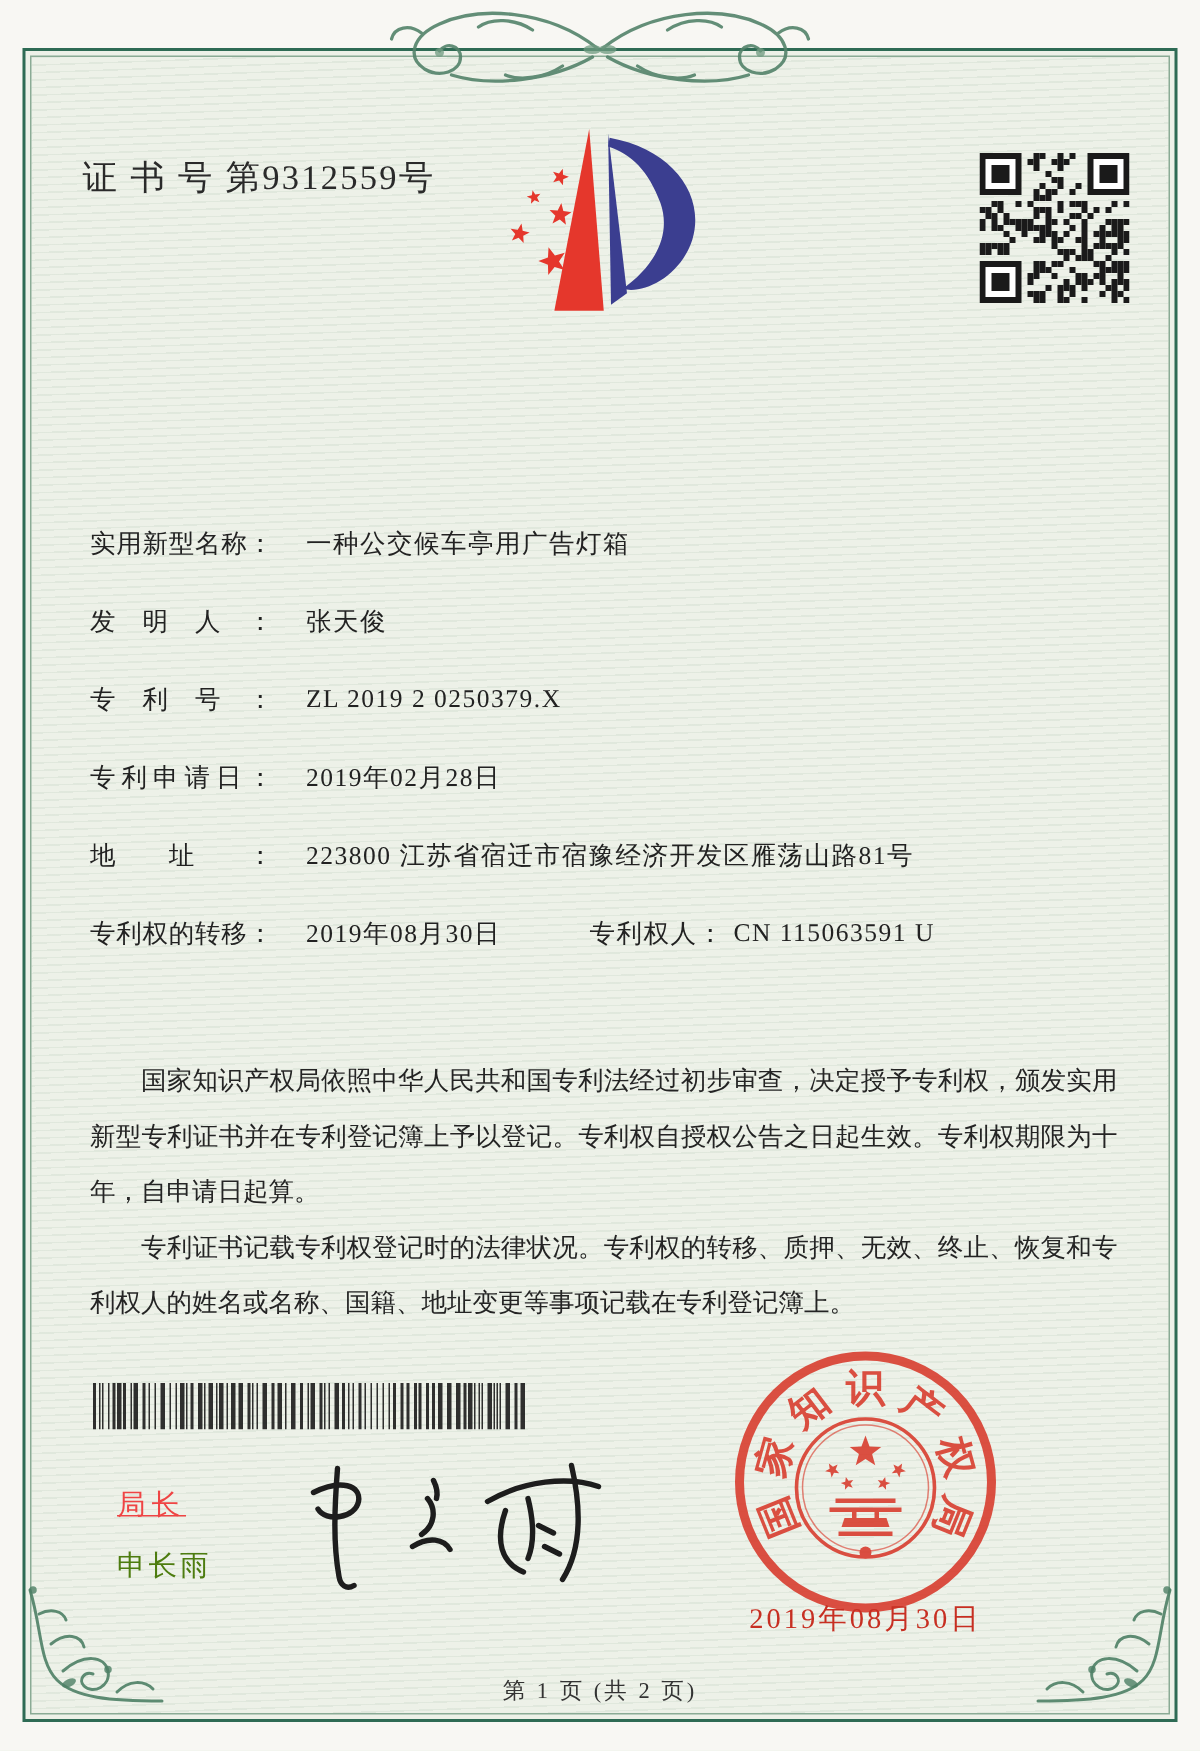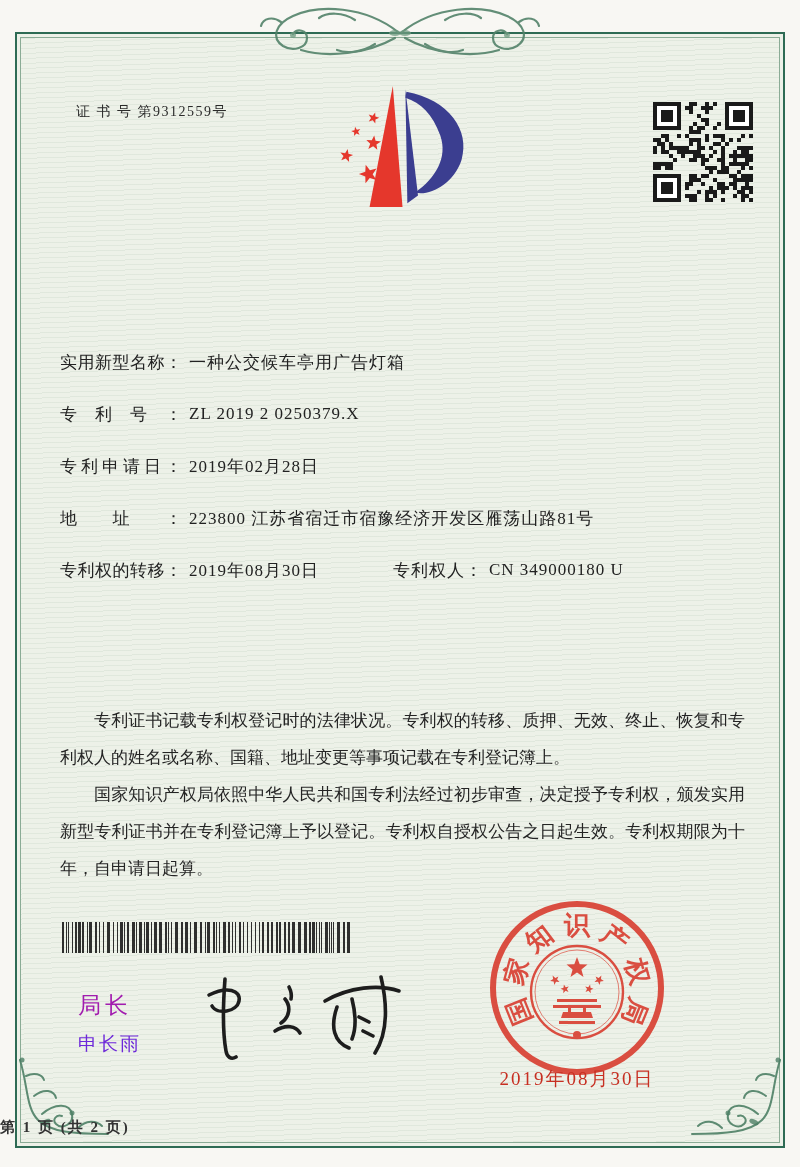--- a/index.html
+++ b/index.html
@@ -8,49 +8,49 @@
 
   
   .frame{position:absolute;left:15px;right:15px;top:32px;bottom:19px;border:2px solid #2e6b54;background:#edf1e8;}
   .frame-inner{position:absolute;inset:3px;border:1px solid #8aab95;}
   
   .texture{position:absolute;inset:4px;background:
      repeating-linear-gradient(178deg, rgba(110,150,120,0.10) 0px, rgba(110,150,120,0.10) 1px, rgba(255,255,255,0) 1px, rgba(255,255,255,0) 5px);}
 
   .abs{position:absolute;}
 
-  .cert-no{left:55px;top:103px;font-size:14px;color:#2a2a2a;letter-spacing:1.5px;margin-left:21px;}
+  .cert-no{left:55px;top:103px;font-size:23px;color:#2a2a2a;letter-spacing:1.5px;}
 
   .logo-box{left:325px;top:78px;width:155px;height:140px;}
   .qr-box{left:653px;top:102px;width:100px;height:100px;}
 
   .title{left:0;top:237px;width:100%;text-align:center;font-size:44px;font-weight:bold;color:#111;
          letter-spacing:9px;text-indent:9px;}
 
   .fields{left:60px;top:336px;right:55px;}
   .field-row{position:relative;height:52px;display:flex;align-items:center;font-size:17px;color:#222;}
   .flabel{display:inline-block;width:122px;text-align:justify;text-align-last:justify;flex:0 0 122px;}
-  .fvalue{margin-left:7px;letter-spacing:1px;white-space:nowrap;}
+  .fvalue{margin-left:22px;letter-spacing:1px;white-space:nowrap;}
   .pair2{position:absolute;left:333px;display:flex;align-items:center;}
   .pair2 .flabel2{letter-spacing:1px;}
   .pair2 .fvalue{margin-left:6px;}
 
   .paras{left:60px;top:702px;width:685px;font-size:17px;line-height:37px;color:#242424;text-align:justify;}
   .paras p{margin:0;text-indent:2em;}
 
   .barcode-box{left:62px;top:922px;width:290px;height:31px;}
 
-  .signer-title{left:78px;top:990px;font-size:23px;color:#a21caf;letter-spacing:4px;}
-  .signer-name{left:78px;top:1031px;font-size:19px;color:#6d28d9;letter-spacing:2px;}
+  .signer-title{left:78px;top:990px;font-size:19px;color:#ef4444;letter-spacing:4px;text-decoration:underline;}
+  .signer-name{left:78px;top:1031px;font-size:19px;color:#4d7c0f;letter-spacing:2px;}
   .sig-box{left:185px;top:965px;width:240px;height:105px;}
 
   .seal-box{left:489px;top:900px;width:176px;height:176px;}
   .seal-date{left:481px;top:1066px;width:192px;text-align:center;font-size:19px;color:#c72f22;letter-spacing:2px;}
 
-  .footer{left:0;top:1118px;width:100%;font-size:15px;color:#333;letter-spacing:2px;font-weight:bold;}
+  .footer{left:0;top:1118px;width:100%;text-align:center;font-size:15px;color:#333;letter-spacing:2px;}
 
   .ornament-top{left:235px;top:2px;width:330px;height:58px;}
   .corner-bl{left:12px;top:1050px;width:100px;height:96px;}
   .corner-br{right:12px;top:1050px;width:100px;height:96px;transform:scaleX(-1);}
 </style>
 </head>
 <body>
 
 <div class="page">
 
@@ -330,44 +330,48 @@
       <rect x="8" y="80" width="12" height="12" fill="#1a1a1a"></rect>
     </svg>
 
 
   <div class="abs fields">
     <div class="field-row">
       <span class="flabel">实用新型名称：</span>
       <span class="fvalue">一种公交候车亭用广告灯箱</span>
     </div>
     <div class="field-row">
+      <span class="flabel">发明人：</span>
+      <span class="fvalue">张天俊</span>
+    </div>
+    <div class="field-row">
       <span class="flabel">专利号：</span>
       <span class="fvalue">ZL 2019 2 0250379.X</span>
     </div>
     <div class="field-row">
       <span class="flabel">专利申请日：</span>
       <span class="fvalue">2019年02月28日</span>
     </div>
     <div class="field-row">
       <span class="flabel">地址：</span>
       <span class="fvalue">223800 江苏省宿迁市宿豫经济开发区雁荡山路81号</span>
     </div>
     <div class="field-row">
       <span class="flabel">专利权的转移：</span>
       <span class="fvalue">2019年08月30日</span>
       <span class="pair2">
         <span class="flabel2">专利权人：</span>
-        <span class="fvalue">CN 349000180 U</span>
+        <span class="fvalue">CN 115063591 U</span>
       </span>
     </div>
   </div>
 
   <div class="abs paras">
+    <p>国家知识产权局依照中华人民共和国专利法经过初步审查，决定授予专利权，颁发实用新型专利证书并在专利登记簿上予以登记。专利权自授权公告之日起生效。专利权期限为十年，自申请日起算。</p>
     <p>专利证书记载专利权登记时的法律状况。专利权的转移、质押、无效、终止、恢复和专利权人的姓名或名称、国籍、地址变更等事项记载在专利登记簿上。</p>
-    <p>国家知识产权局依照中华人民共和国专利法经过初步审查，决定授予专利权，颁发实用新型专利证书并在专利登记簿上予以登记。专利权自授权公告之日起生效。专利权期限为十年，自申请日起算。</p>
   </div>
 
   <svg class="abs barcode-box" viewBox="0 0 290 31" id="barcode-svg" preserveAspectRatio="none">
       <rect x="0" y="0" width="2" height="31" fill="rgba(25,25,25,0.9)"></rect>
       <rect x="4" y="0" width="1" height="31" fill="rgba(25,25,25,0.9)"></rect>
       <rect x="6" y="0" width="1" height="31" fill="rgba(25,25,25,0.9)"></rect>
       <rect x="10" y="0" width="1" height="31" fill="rgba(25,25,25,0.9)"></rect>
       <rect x="13" y="0" width="2" height="31" fill="rgba(25,25,25,0.9)"></rect>
       <rect x="16" y="0" width="3" height="31" fill="rgba(25,25,25,0.9)"></rect>
       <rect x="20" y="0" width="2" height="31" fill="rgba(25,25,25,0.9)"></rect>

